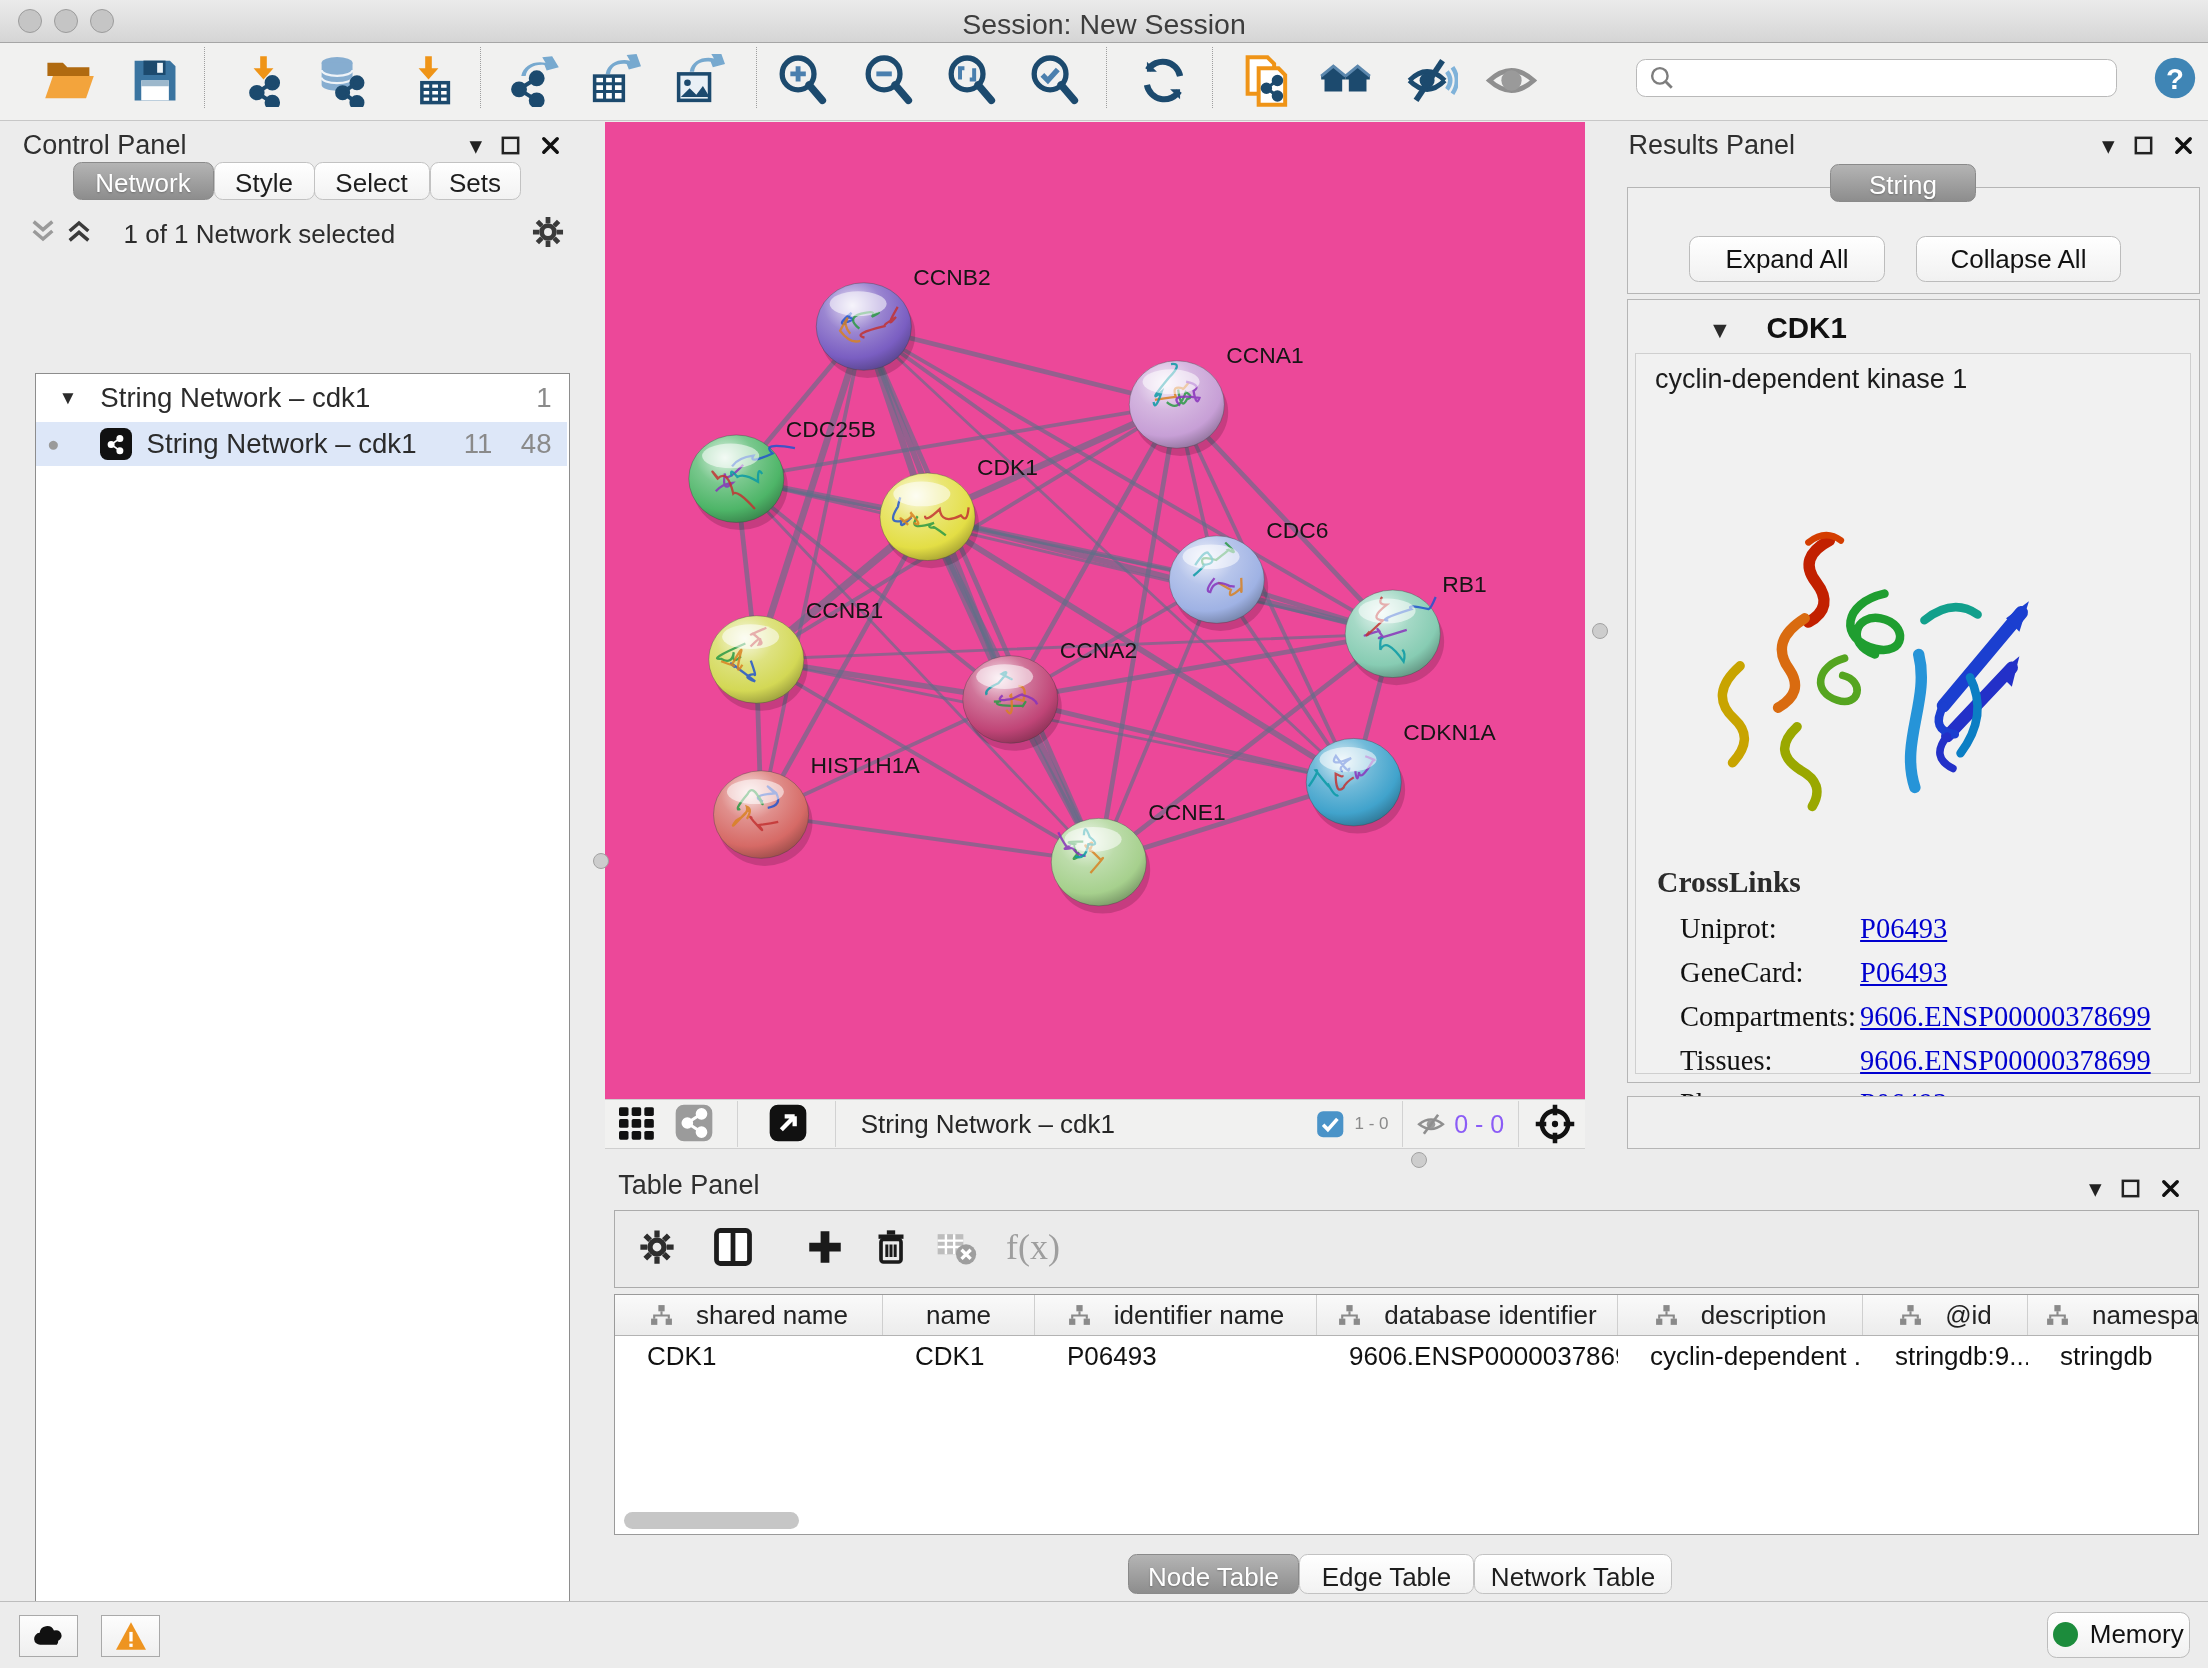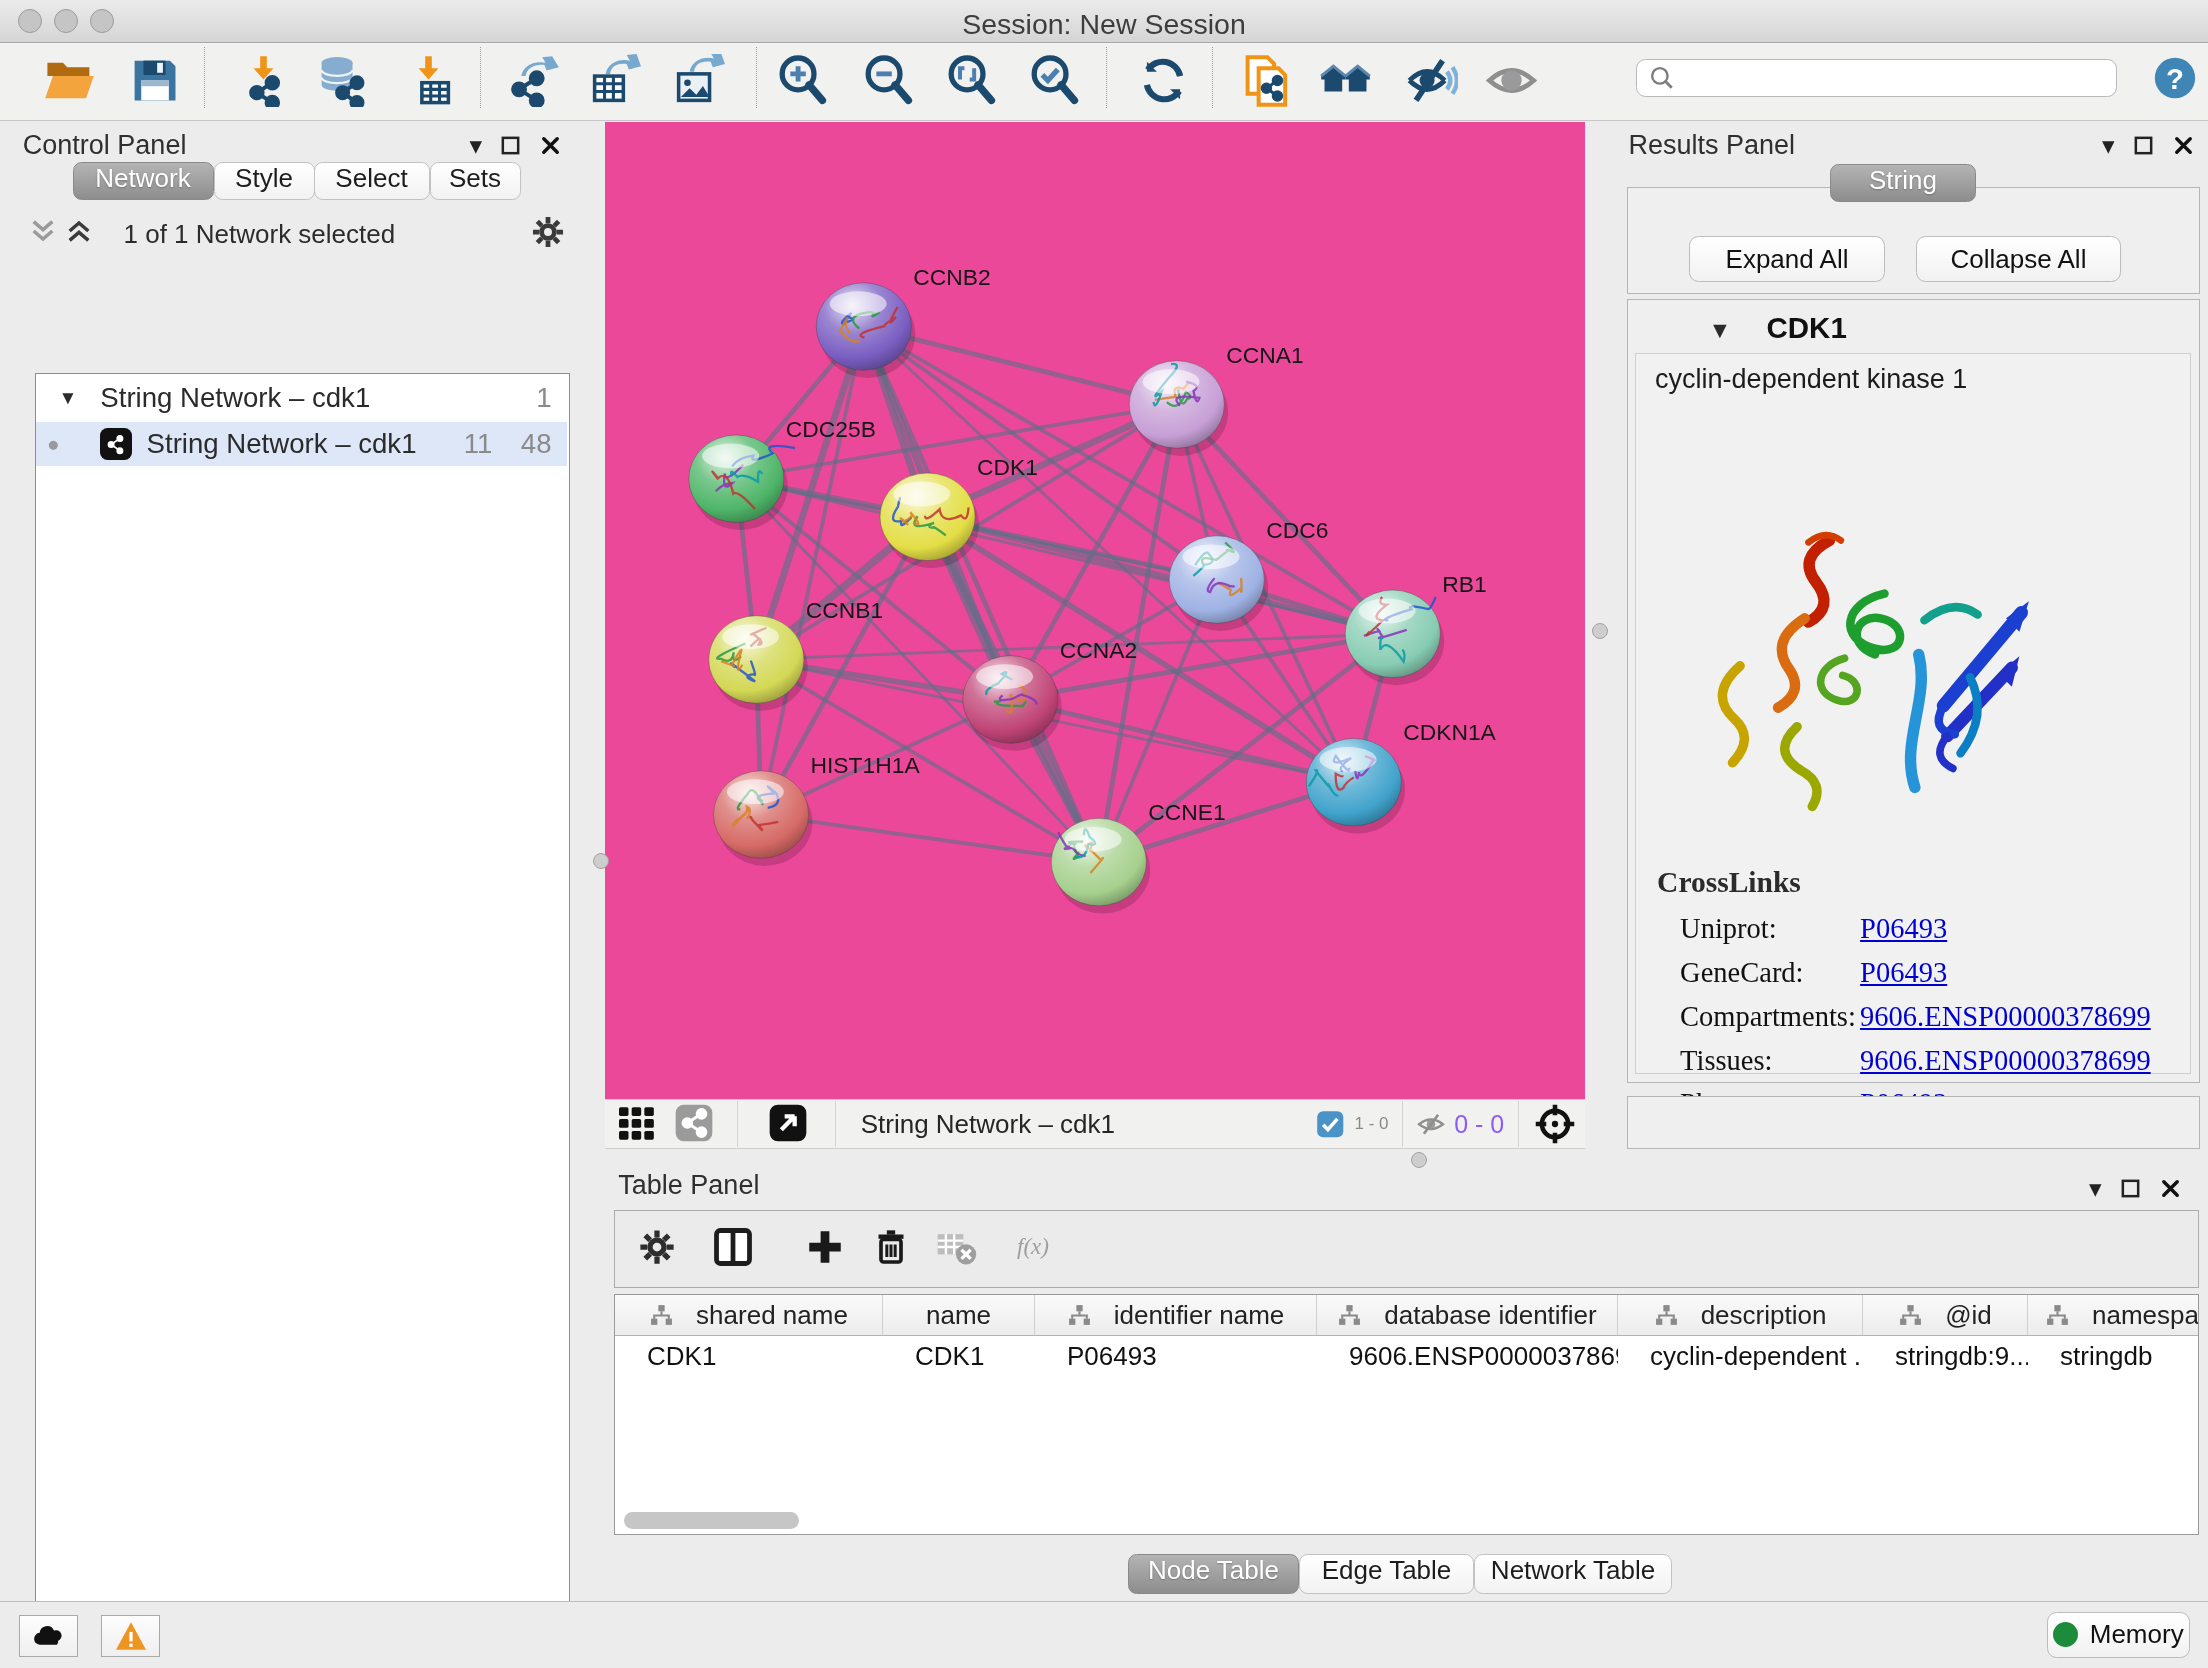--- a/index.html
+++ b/index.html
@@ -16,21 +16,21 @@
   .tbi{top:7.6px;width:59px;height:59px;display:flex;align-items:center;justify-content:center;}
   .tbi svg{width:53px;height:53px;}
   .tsep{top:3.8px;width:0;height:61px;border-left:1.9px dotted #9e9e9e;}
   .searchbox{left:1636px;top:16px;width:481px;height:38px;background:#fff;border:1.9px solid #b9b9b9;
              border-radius:9.5px;display:flex;align-items:center;padding-left:11.4px;box-sizing:border-box;}
   .searchbox input{border:none;outline:none;font-size:25px;width:409px;background:transparent;
                    font-family:"Liberation Sans",sans-serif;}
   
   .panel-title{font-size:27px;color:#2f2f2f;}
   .tab{position:absolute;height:38px;background:linear-gradient(#ffffff,#f2f2f2);border:1px solid #c2c2c2;
-       border-radius:8.6px;display:flex;align-items:flex-start;justify-content:center;font-size:26px;color:#1d1d1d;
+       border-radius:8.6px;display:flex;align-items:flex-end;justify-content:center;font-size:26px;color:#1d1d1d;
        box-sizing:border-box;}
   .tab.active{background:linear-gradient(#b4b4b4,#8d8d8d);color:#fff;border-color:#8a8a8a;
               text-shadow:0 1px 1.9px rgba(0,0,0,.25);}
   .btn{position:absolute;background:linear-gradient(#ffffff,#f1f1f1);border:1.9px solid #bcbcbc;border-radius:9.5px;
        display:flex;align-items:center;justify-content:center;font-size:26px;color:#111;box-sizing:border-box;}
   
   .treebox{left:25px;top:253px;width:535px;height:1333px;background:#fff;border:1.9px solid #8d8d8d;box-sizing:border-box;}
   .trow{position:absolute;left:0;width:531px;height:44px;display:flex;align-items:center;font-size:27.6px;}
   .trow .cnt{color:#8a8a8a;}
   .rowsel{background:#dde7f8;}
@@ -694,21 +694,21 @@
     </div>
     <div class="tpico" style="left:314px">
       <svg width="44" height="44" viewBox="0 0 24 24">
           <rect x="2" y="5" width="14" height="11" fill="#bdbdbd"></rect>
           <path d="M2 8.5h14M2 12h14M6.5 5v11M11 5v11" stroke="#fff" stroke-width="1.3"></path>
           <circle cx="17.5" cy="16" r="5.5" fill="#9e9e9e"></circle>
           <path d="M15 13.5l5 5M20 13.5l-5 5" stroke="#fff" stroke-width="1.8"></path>
         </svg>
     </div>
     <div class="tpico" style="left:380px;width:76px">
-      <span style="font-family:'Liberation Serif',serif;font-style:italic;font-size:23px;color:#9e9e9e">f(x)</span>
+      <span style="font-family:'Liberation Serif',serif;font-size:36px;color:#9e9e9e">f(x)</span>
     </div>
   </div>
 
   <div class="abs tablewrap">
     <div class="thead">
       <div class="hc">
         <svg width="25" height="25" viewBox="0 0 24 24">
             <rect x="9" y="2" width="6" height="6" fill="#8a8a8a"></rect>
             <rect x="2" y="15" width="6" height="6" fill="#8a8a8a"></rect>
             <rect x="16" y="15" width="6" height="6" fill="#8a8a8a"></rect>

